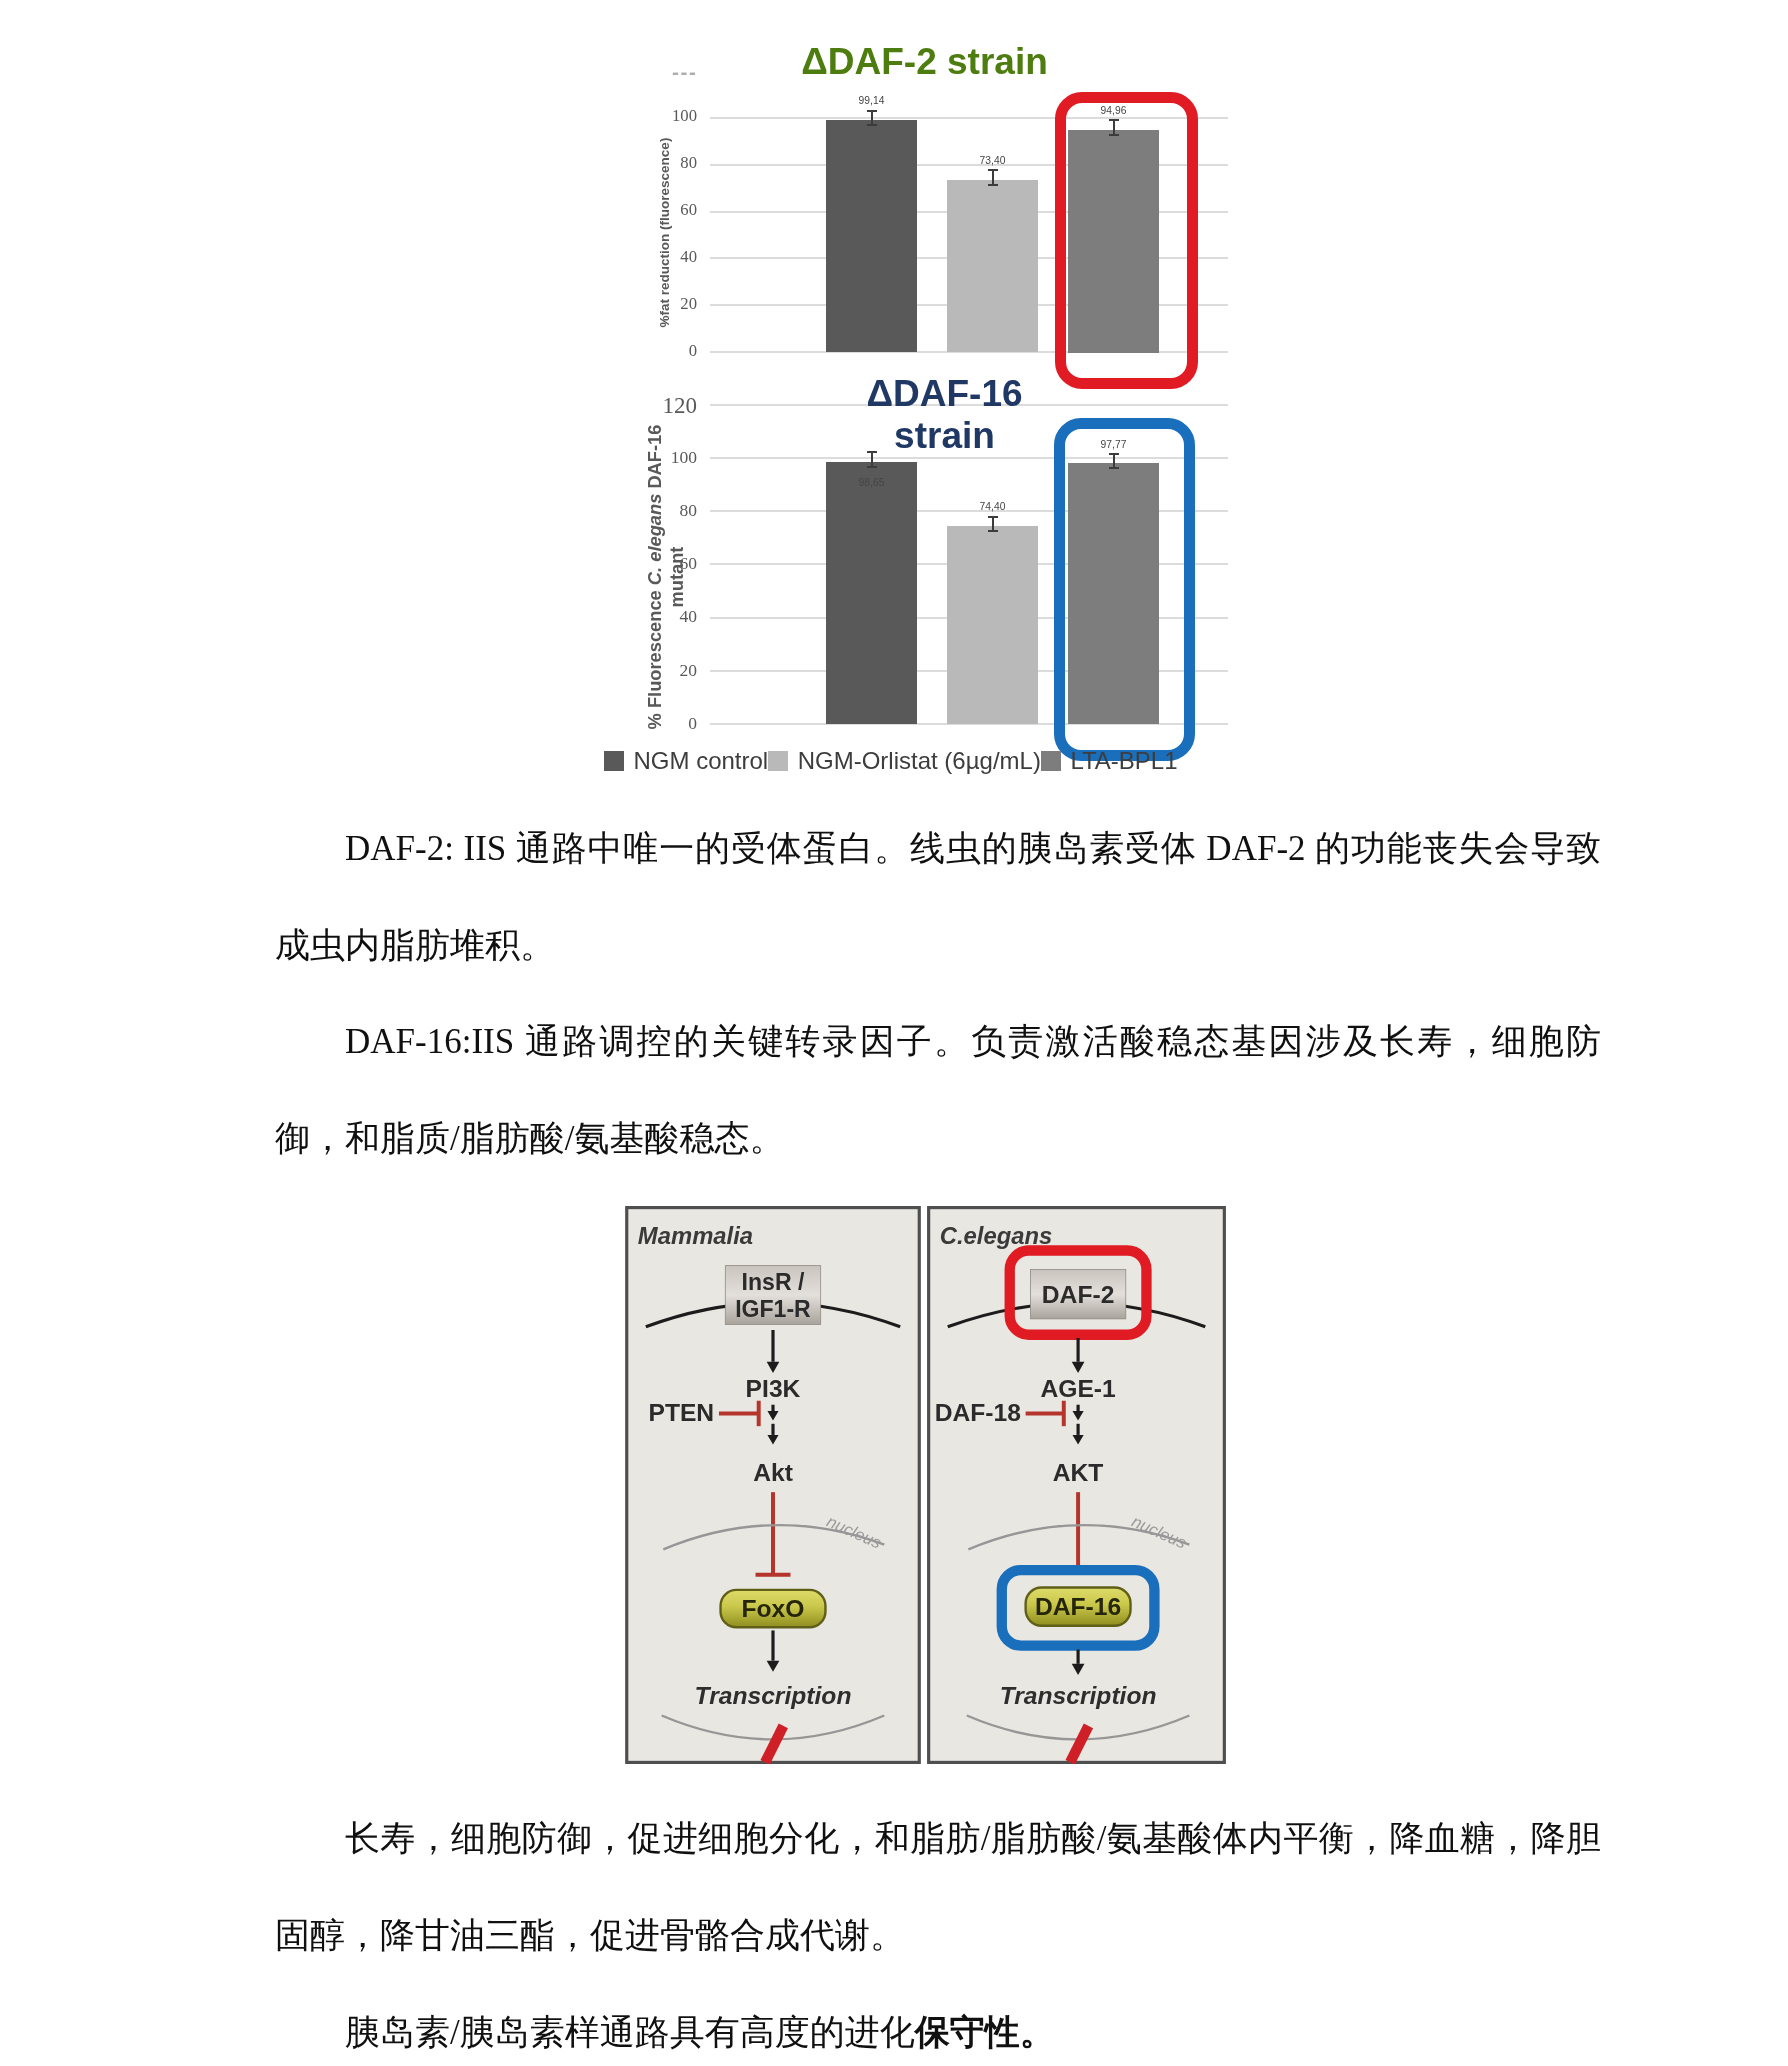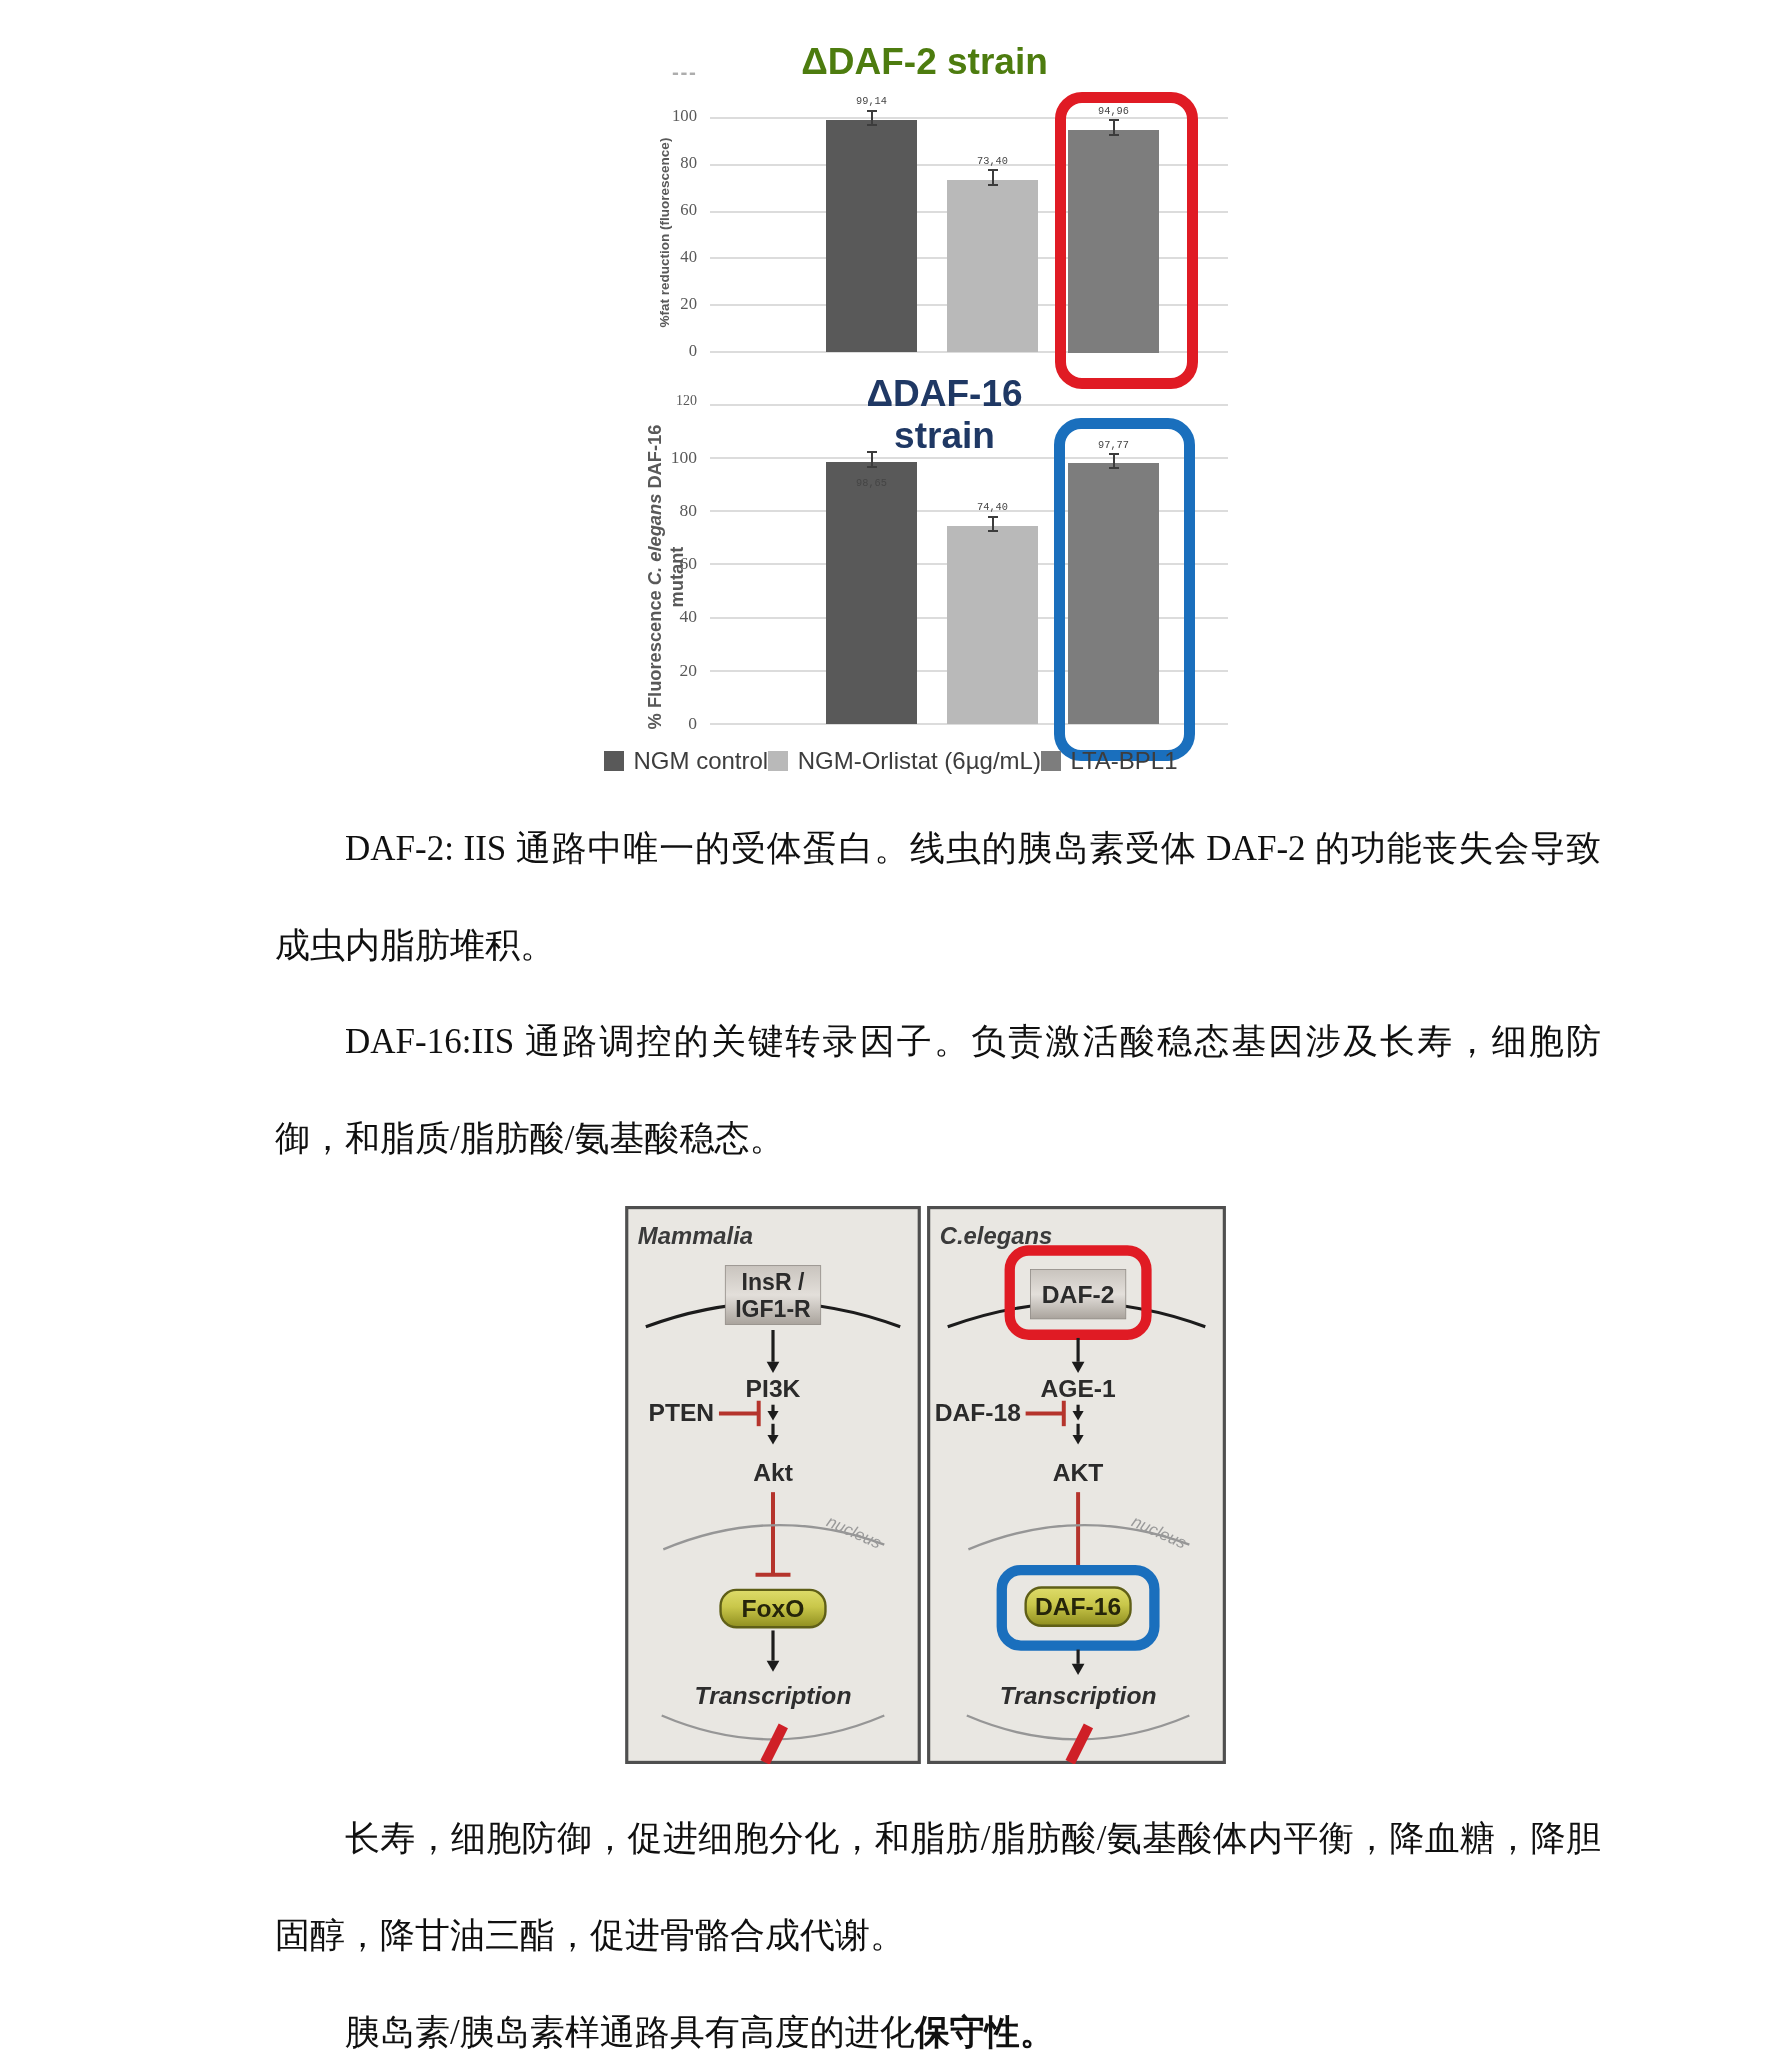--- a/index.html
+++ b/index.html
@@ -7,21 +7,21 @@
        font-family:"Liberation Sans",sans-serif}
   .abs{position:absolute}
   
   .grid{position:absolute;height:1.6px;background:#dcdcdc}
   .tick{position:absolute;text-align:right;color:#595959;font-family:Liberation Serif, serif}
   .bar{position:absolute}
   .ring{position:absolute;border:11px solid #000;border-radius:27px}
   .ebarv{position:absolute;width:1.6px;background:#3c3c3c}
   .ebarh{position:absolute;width:9.5px;height:1.6px;background:#3c3c3c}
   .vlabel{position:absolute;width:79px;text-align:center;font-size:10.3px;color:#454545;
-          font-family:Liberation Mono, monospace}
+          font-family:Liberation Sans, sans-serif}
   .chart-title{position:absolute;text-align:center;font-weight:bold;font-size:37px;
                color:#1f3864;font-family:"Liberation Sans",sans-serif}
   .ylab{position:absolute;text-align:center;font-weight:bold;color:#595959;
         transform:rotate(-90deg);font-family:"Liberation Sans",sans-serif}
   .dashes{position:absolute;font-size:20.7px;font-weight:bold;color:#adadad;letter-spacing:1.6px}
   
   .legend{position:absolute;display:flex;align-items:center;}
   .legend-item{display:flex;align-items:center;gap:9.5px}
   .swatch{width:20px;height:20px;display:inline-block}
   .legend-label{font-size:24px;color:#3d3d3d}
@@ -78,21 +78,21 @@
     <div class="tick" style="left: 648px; top: 660px; width: 49px; font-size: 17.5px;">20</div>
     <div class="grid" style="left: 710px; top: 617px; width: 518px;"></div>
     <div class="tick" style="left: 648px; top: 606px; width: 49px; font-size: 17.5px;">40</div>
     <div class="grid" style="left: 710px; top: 563px; width: 518px;"></div>
     <div class="tick" style="left: 648px; top: 553px; width: 49px; font-size: 17.5px;">60</div>
     <div class="grid" style="left: 710px; top: 510px; width: 518px;"></div>
     <div class="tick" style="left: 648px; top: 500px; width: 49px; font-size: 17.5px;">80</div>
     <div class="grid" style="left: 710px; top: 457px; width: 518px;"></div>
     <div class="tick" style="left: 648px; top: 447px; width: 49px; font-size: 17.5px;">100</div>
     <div class="grid" style="left: 710px; top: 404px; width: 518px;"></div>
-    <div class="tick" style="left: 648px; top: 393px; width: 49px; font-size: 14px; text-align: right;">120</div>
+    <div class="tick" style="left: 648px; top: 393px; width: 49px; font-size: 23px; text-align: right;">120</div>
     <div class="bar" style="left: 826px; top: 462px; width: 91px; height: 262px; background: rgb(89, 89, 89);"></div>
     <div class="ebarv" style="left: 871px; top: 451px; height: 16px;"></div>
     <div class="ebarh" style="left: 867px; top: 451px;"></div>
     <div class="ebarh" style="left: 867px; top: 466px;"></div>
     <div class="vlabel" style="left: 832px; top: 436px; margin-top: 41px;">98,65</div>
     <div class="bar" style="left: 947px; top: 526px; width: 91px; height: 198px; background: rgb(185, 185, 185);"></div>
     <div class="ebarv" style="left: 992px; top: 516px; height: 16px;"></div>
     <div class="ebarh" style="left: 988px; top: 516px;"></div>
     <div class="ebarh" style="left: 988px; top: 530px;"></div>
     <div class="vlabel" style="left: 953px; top: 501px;">74,40</div>

